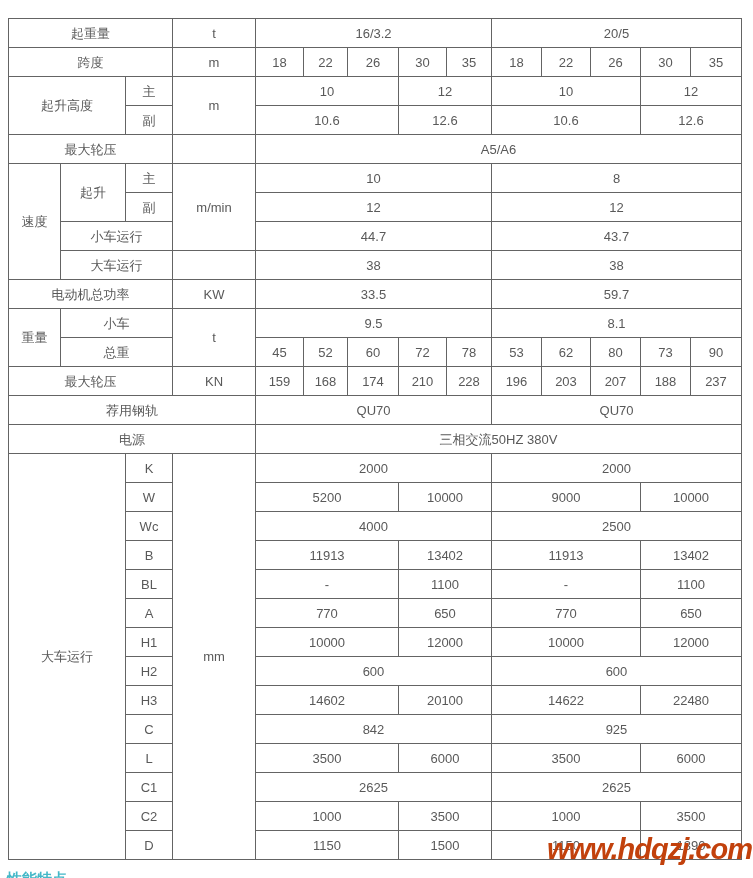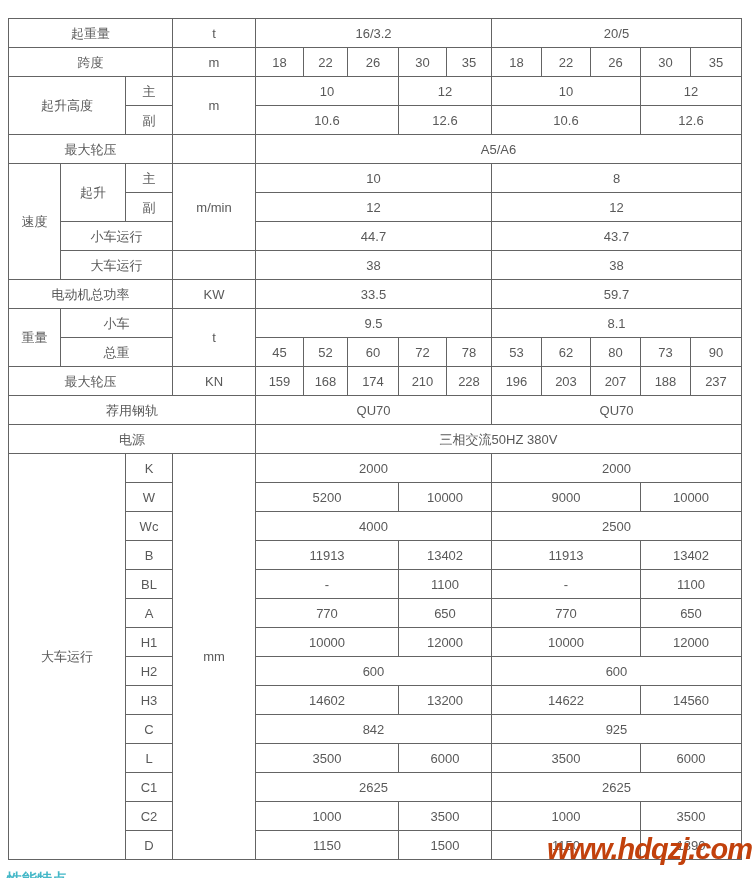--- a/index.html
+++ b/index.html
@@ -229,23 +229,23 @@
           <td colspan="2">12000</td>
         </tr>
         <tr>
           <td>H2</td>
           <td colspan="5">600</td>
           <td colspan="5">600</td>
         </tr>
         <tr>
           <td>H3</td>
           <td colspan="3">14602</td>
-          <td colspan="2">13200</td>
+          <td colspan="2">20100</td>
           <td colspan="3">14622</td>
-          <td colspan="2">14560</td>
+          <td colspan="2">22480</td>
         </tr>
         <tr>
           <td>C</td>
           <td colspan="5">842</td>
           <td colspan="5">925</td>
         </tr>
         <tr>
           <td>L</td>
           <td colspan="3">3500</td>
           <td colspan="2">6000</td>

